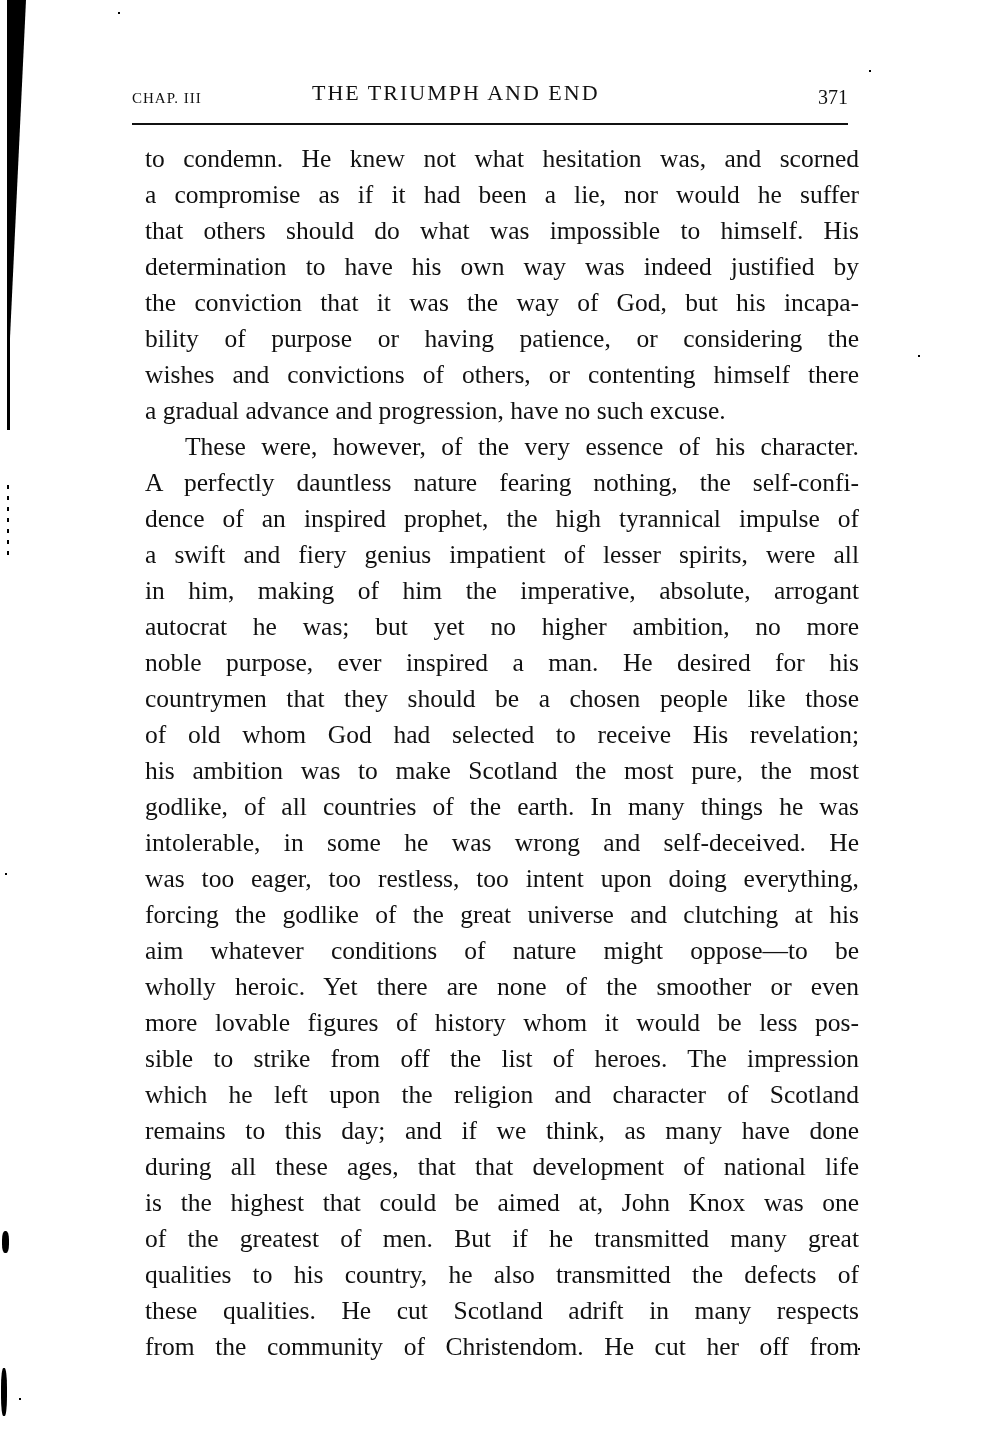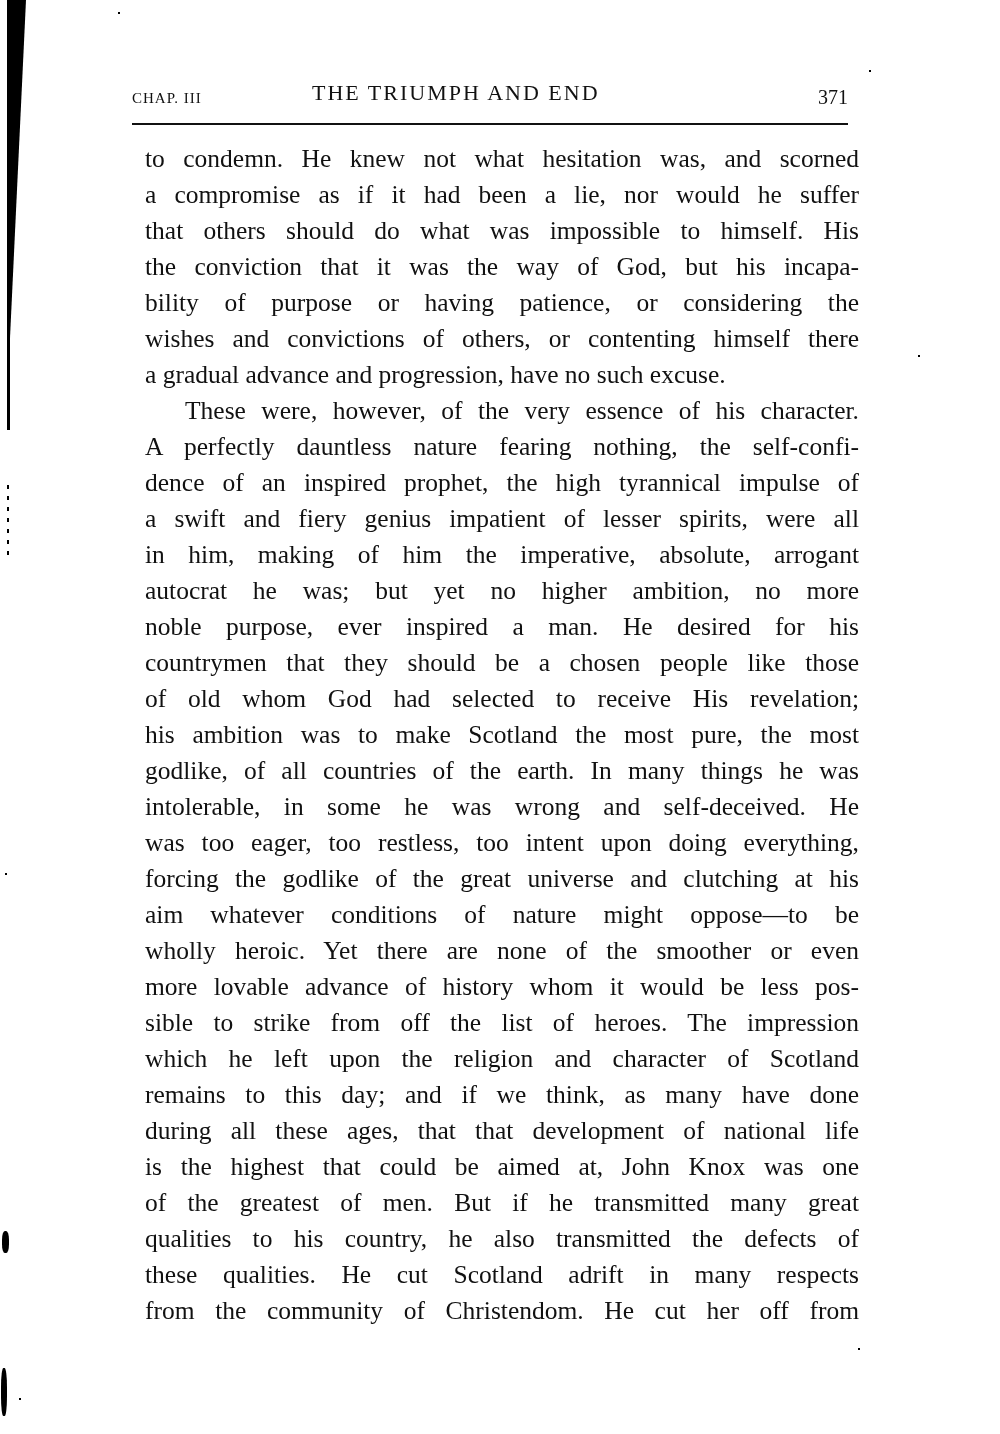--- a/index.html
+++ b/index.html
@@ -130,20 +130,21 @@
     <span class="rh-page">371</span>
   </header>
   <div class="head-rule"></div>
 
   <main class="body-text">
     <div id="paragraph-container">
         <div>
           <span class="line">to condemn.  He knew not what hesitation was, and scorned</span>
           <span class="line">a compromise as if it had been a lie, nor would he suffer</span>
           <span class="line">that others should do what was impossible to himself.  His</span>
+          <span class="line">determination to have his own way was indeed justified by</span>
           <span class="line">the conviction that it was the way of God, but his incapa-</span>
           <span class="line">bility of purpose or having patience, or considering the</span>
           <span class="line">wishes and convictions of others, or contenting himself there</span>
           <span class="line last-para">a gradual advance and progression, have no such excuse.</span>
         </div>
         <div>
           <span class="line indent">These were, however, of the very essence of his character.</span>
           <span class="line">A perfectly dauntless nature fearing nothing, the self-confi-</span>
           <span class="line">dence of an inspired prophet, the high tyrannical impulse of</span>
           <span class="line">a swift and fiery genius impatient of lesser spirits, were all</span>
@@ -152,21 +153,21 @@
           <span class="line">noble purpose, ever inspired a man.  He desired for his</span>
           <span class="line">countrymen that they should be a chosen people like those</span>
           <span class="line">of old whom God had selected to receive His revelation;</span>
           <span class="line">his ambition was to make Scotland the most pure, the most</span>
           <span class="line">godlike, of all countries of the earth.  In many things he was</span>
           <span class="line">intolerable, in some he was wrong and self-deceived.  He</span>
           <span class="line">was too eager, too restless, too intent upon doing everything,</span>
           <span class="line">forcing the godlike of the great universe and clutching at his</span>
           <span class="line">aim whatever conditions of nature might oppose—to be</span>
           <span class="line">wholly heroic.  Yet there are none of the smoother or even</span>
-          <span class="line">more lovable advance of history whom it would be less pos-</span>
+          <span class="line">more lovable figures of history whom it would be less pos-</span>
           <span class="line">sible to strike from off the list of heroes.  The impression</span>
           <span class="line">which he left upon the religion and character of Scotland</span>
           <span class="line">remains to this day; and if we think, as many have done</span>
           <span class="line">during all these ages, that that development of national life</span>
           <span class="line">is the highest that could be aimed at, John Knox was one</span>
           <span class="line">of the greatest of men.  But if he transmitted many great</span>
           <span class="line">qualities to his country, he also transmitted the defects of</span>
           <span class="line">these qualities.  He cut Scotland adrift in many respects</span>
           <span class="line">from the community of Christendom.  He cut her off from</span>
         </div>

